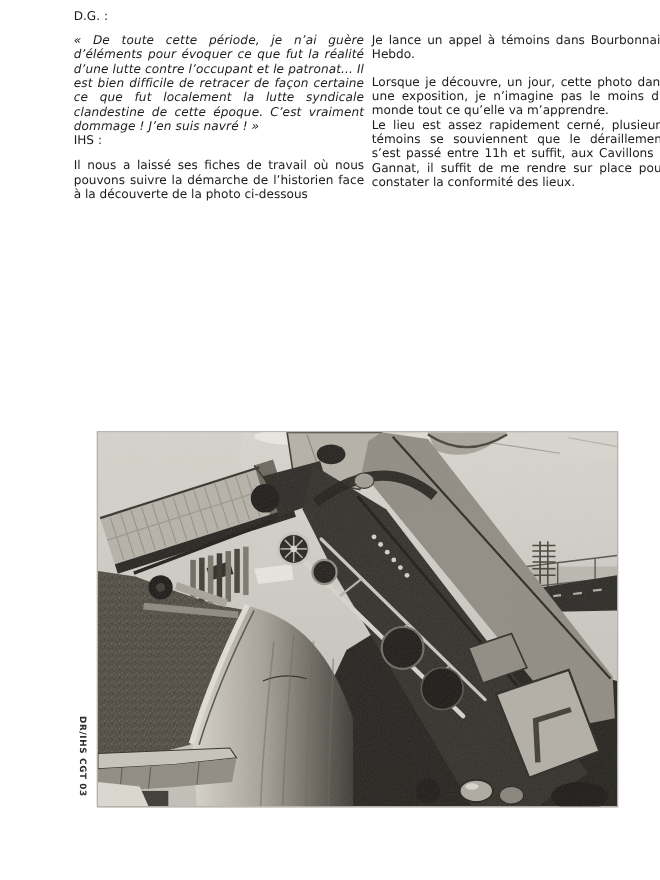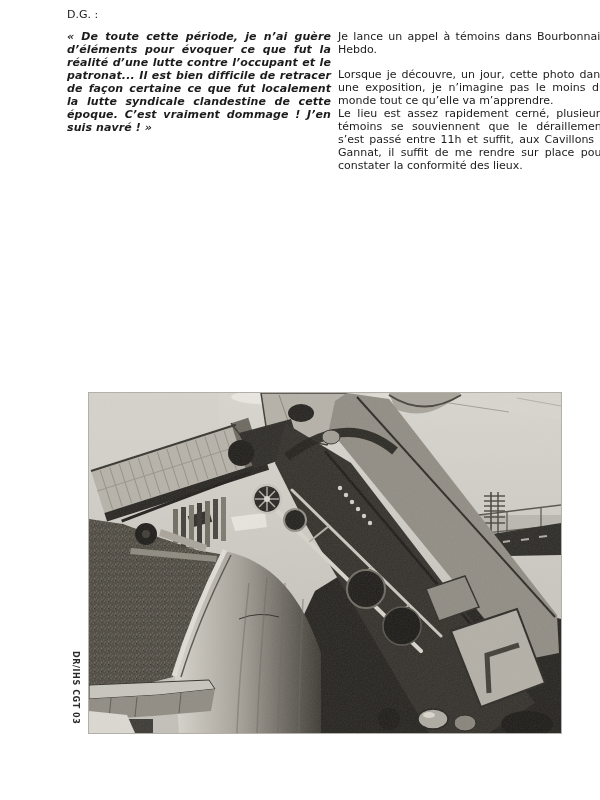--- a/index.html
+++ b/index.html
@@ -7,21 +7,21 @@
     position:relative;width:600px;height:800px;background:#ffffff;
     font-family:"DejaVu Sans","Liberation Sans",sans-serif;
     color:#1c1c1c;overflow:hidden;margin-left:35px;
   }
   .hdr{position:absolute;left:32px;top:8px;font-size:11px;line-height:13px;}
   .col{position:absolute;top:30px;font-size:11px;line-height:13px;}
   .col-left{left:32px;width:264px;}
   .col-right{left:303px;width:268px;}
   .col p{margin:0;padding:0;}
   .j{text-align:justify;}
-  .bi{font-weight:bold;font-style:italic;letter-spacing:0.1px;}
+  .bi{font-weight:normal;font-style:italic;letter-spacing:0.1px;}
   .mb{margin-bottom:12px !important;}
   .mb2{margin-bottom:10px !important;}
   .photo{
     position:absolute;left:53px;top:392px;width:472px;height:340px;
     border:1px solid #b3b0a9;box-sizing:content-box;background:#c9c6c0;
   }
   .photo svg{display:block;}
   .caption{
     position:absolute;left:36px;top:651px;
     writing-mode:vertical-rl;
@@ -31,20 +31,22 @@
 </style>
 </head>
 <body>
 
 <div class="page">
 
   <div class="hdr">D.G. :</div>
 
   <div class="col col-left">
     <p class="bi j">« De toute cette période, je n’ai guère d’éléments pour évoquer ce que fut la réalité d’une lutte contre l’occupant et le patronat... Il est bien difficile de retracer de façon certaine ce que fut localement la lutte syndicale clandestine de cette époque. C’est vraiment dommage ! J’en suis navré ! »</p>
+    <p class="mb2">IHS :</p>
+    <p class="j">Il nous a laissé ses fiches de travail où nous pouvons suivre la démarche de l’historien face à la découverte de la photo ci-dessous</p>
   </div>
 
   <div class="col col-right">
     <p class="j mb">Je lance un appel à témoins dans Bourbonnais Hebdo.</p>
     <p class="j">Lorsque je découvre, un jour, cette photo dans une exposition, je n’imagine pas le moins du monde tout ce qu’elle va m’apprendre.</p>
     <p class="j mb">Le lieu est assez rapidement cerné, plusieurs témoins se souviennent que le déraillement s’est passé entre 11h et suffit, aux Cavillons à Gannat, il suffit de me rendre sur place pour constater la conformité des lieux.</p>
   </div>
 
   <div class="caption">DR/IHS CGT 03</div>
 

